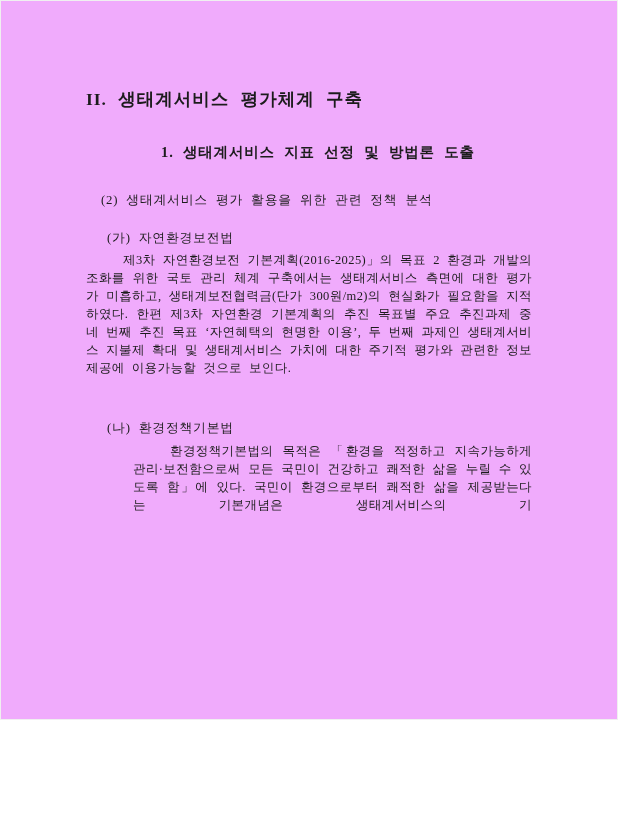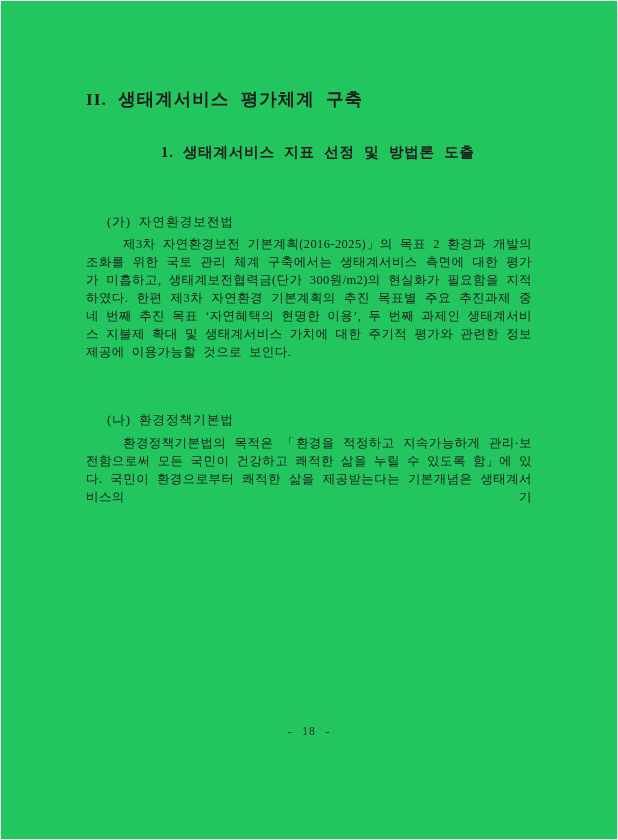--- a/index.html
+++ b/index.html
@@ -3,22 +3,22 @@
 <meta charset="utf-8">
 <style>
   html, body {
     margin: 0;
     padding: 0;
     background: #ffffff;
   }
   .page {
     position: relative;
     width: 618px;
-    height: 840px;
-    background: #22c55e;
+    height: 720px;
+    background: #f0abfc;
     box-sizing: border-box;
     border: 1px solid #f0f0f0;
     font-family: "Liberation Serif", "DejaVu Serif", serif;
     color: #1c1c1c;
     overflow: hidden;
   }
   .content {
     padding: 0 85px;
   }
   .chapter-title {
@@ -66,21 +66,21 @@
   .para {
     margin-top: 5px;
     font-size: 12.5px;
     line-height: 18px;
     text-align: justify;
     text-indent: 37px;
     letter-spacing: 0.4px;
     word-spacing: 3.5px;
   }
   .para.gap-top { margin-top: 4px; }
-  .para.cutoff { text-align-last: justify; }
+  .para.cutoff { text-align-last: justify; margin-left: 47px; }
   .spacer-lg { height: 32px; }
   .spacer-xl { height: 36px; }
   .page-number {
     position: absolute;
     left: 0;
     right: 0;
     top: 724px;
     text-align: center;
     font-size: 11.5px;
     letter-spacing: 1px;
@@ -96,28 +96,29 @@
 
     <h1 class="chapter-title" style="margin:0;padding-top:88px;">II. 생태계서비스 평가체계 구축</h1>
 
     <h2 class="section-heading" style="margin-bottom:0;text-align:center;">1. 생태계서비스 지표 선정 및 방법론 도출</h2>
 
 
 
 
     <div class="spacer-lg"></div>
 
+    <div class="clause-heading" style="margin-top:0;">(2) 생태계서비스 평가 활용을 위한 관련 정책 분석</div>
 
     <div class="clause-sub-heading">(가) 자연환경보전법</div>
 
 
     <p class="para gap-top" style="margin-bottom:8px;">제3차 자연환경보전 기본계획(2016-2025)」의 목표 2 환경과 개발의 조화를 위한 국토 관리 체계 구축에서는 생태계서비스 측면에 대한 평가가 미흡하고, 생태계보전협력금(단가 300원/m2)의 현실화가 필요함을 지적하였다. 한편 제3차 자연환경 기본계획의 추진 목표별 주요 추진과제 중 네 번째 추진 목표 ‘자연혜택의 현명한 이용’, 두 번째 과제인 생태계서비스 지불제 확대 및 생태계서비스 가치에 대한 주기적 평가와 관련한 정보 제공에 이용가능할 것으로 보인다.</p>
 
     <div class="spacer-xl"></div>
 
-    <div class="clause-sub-heading" style="margin-top:8px;">(나)  환경정책기본법</div>
+    <div class="clause-sub-heading" style="margin-top:0;">(나)  환경정책기본법</div>
 
     <p class="para cutoff" style="margin-bottom:0;">환경정책기본법의 목적은 「환경을 적정하고 지속가능하게 관리·보전함으로써 모든 국민이 건강하고 쾌적한 삶을 누릴 수 있도록 함」에 있다. 국민이 환경으로부터 쾌적한 삶을 제공받는다는 기본개념은 생태계서비스의 기</p>
 
   </div>
 
   <div class="page-number">- 18 -</div>
 </div>
 
 </body></html>

